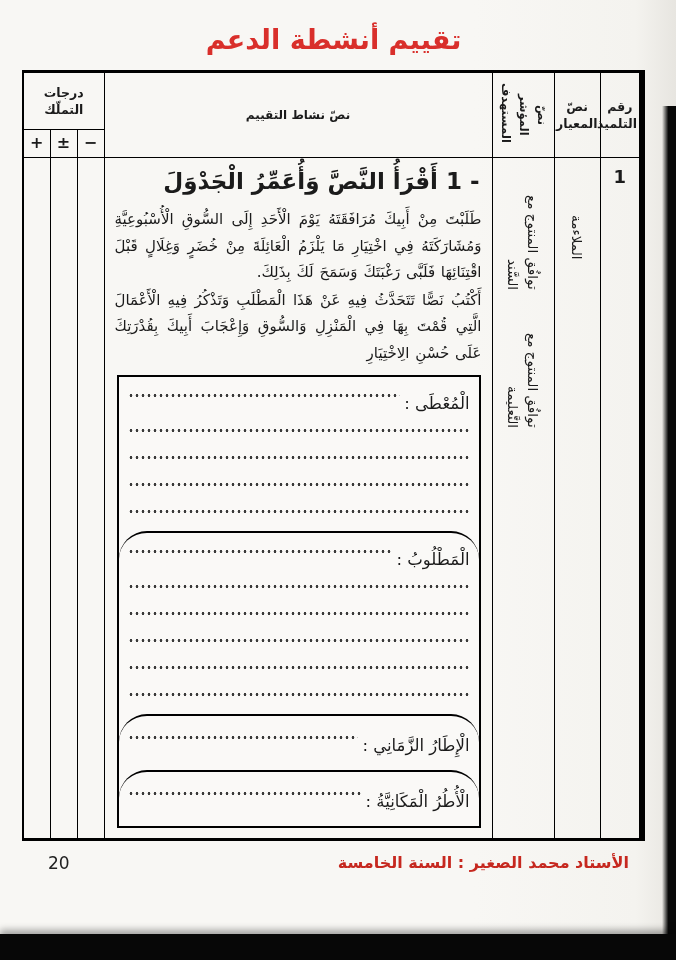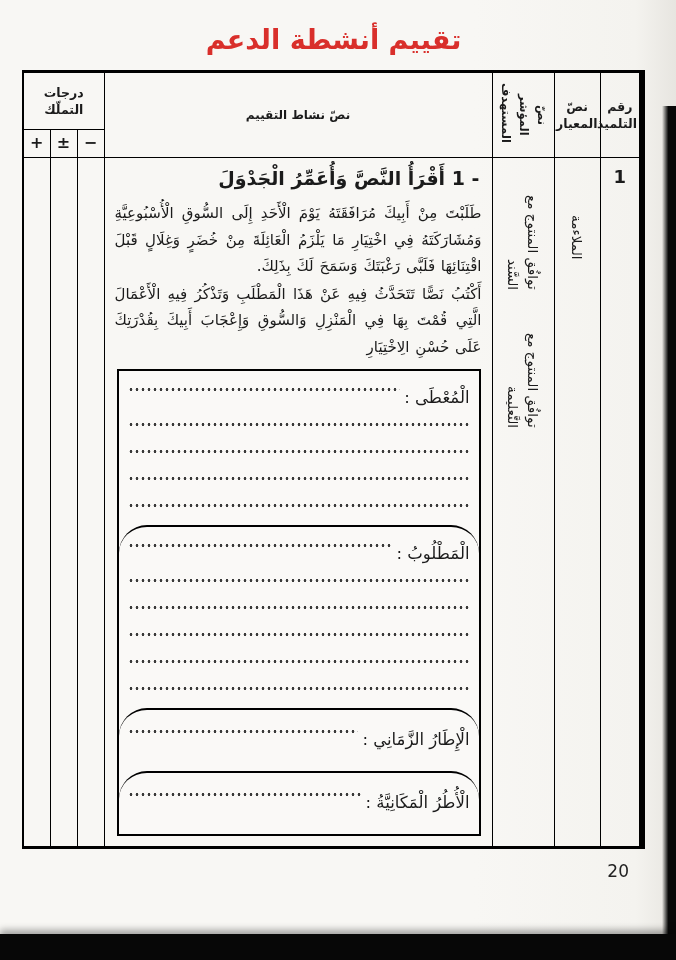--- a/index.html
+++ b/index.html
@@ -64,34 +64,34 @@
   }
 
   td.num { vertical-align: top; text-align: center; font-weight: bold; font-size: 18px; padding-top: 8px; }
   td.crit, td.ind { vertical-align: top; }
   .vwrap { display: flex; flex-direction: column; align-items: center; padding-top: 10px; gap: 16px; }
   .vtext { writing-mode: vertical-rl; font-size: 13.5px; line-height: 1.5; }
   td.crit .vtext { height: 92px; }
   .vind { height: 122px; }
 
   td.act { vertical-align: top; padding: 4px 10px 8px 10px; }
-  .act-heading { font-size: 19px; font-weight: bold; margin: 2px 2px 8px 0; line-height: 1.5; }
+  .act-heading { font-size: 23px; font-weight: bold; margin: 2px 2px 8px 0; line-height: 1.5; }
   .hnum { letter-spacing: 1px; }
   .para {
     font-size: 15px;
     line-height: 1.75;
     text-align: justify;
     word-spacing: 1px;
     margin-bottom: 2px;
   }
 
   .fields-box { border: 2px solid #000; margin: 9px 1px 2px 2px; background: rgba(255,255,255,0.25); }
   .field-section { padding: 5px 9px 6px 9px; }
   .field-section + .field-section { border-top: 2px solid #000; border-radius: 28px; }
-  .field-section.short { padding: 8px 9px 18px 9px; }
+  .field-section.short { padding: 8px 9px 11px 9px; }
   .field-line { display: flex; align-items: baseline; }
   .flabel { white-space: nowrap; font-weight: normal; font-size: 16.5px; line-height: 27px; margin-left: 4px; }
   .field-line .dotleader { flex: 1 1 auto; height: 27px; background-size: 6px 27px; }
   .dotrow { height: 27px; background-size: 6px 27px; }
 
   .footer { display: flex; justify-content: space-between; align-items: center; margin-top: 12px; padding: 0 16px 0 26px; }
   .credit { color: #c6281f; font-weight: bold; font-size: 16px; }
   .pageno { font-size: 17px; color: #222; }
 
   .edge-right {
@@ -195,19 +195,20 @@
               </div>
         </td>
         <td class="degcell"></td>
         <td class="degcell"></td>
         <td class="degcell"></td>
       </tr>
     </tbody>
       </table>
 
     <div class="footer">
+      <div class="credit">الأستاد محمد الصغير : السنة الخامسة</div>
       <div class="pageno" dir="ltr">20</div>
     </div>
   </div>
 
   <div class="edge-right"></div>
   <div class="edge-bottom"></div>
 </div>
 
 </body></html>

